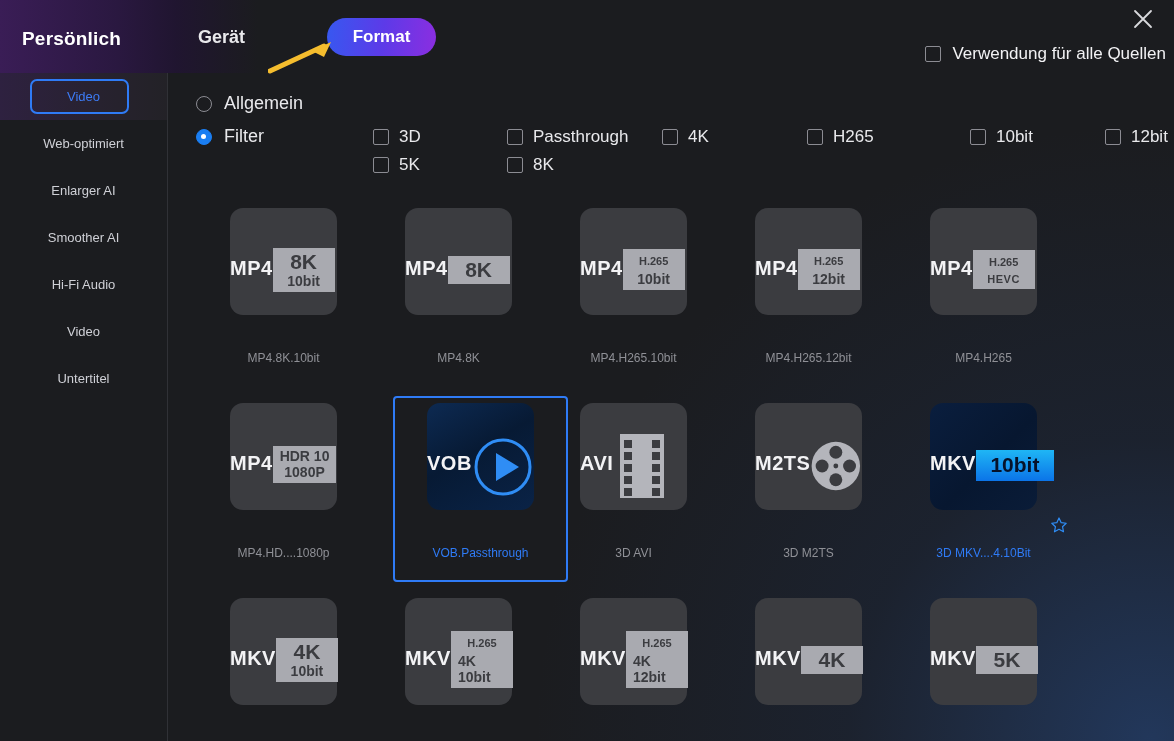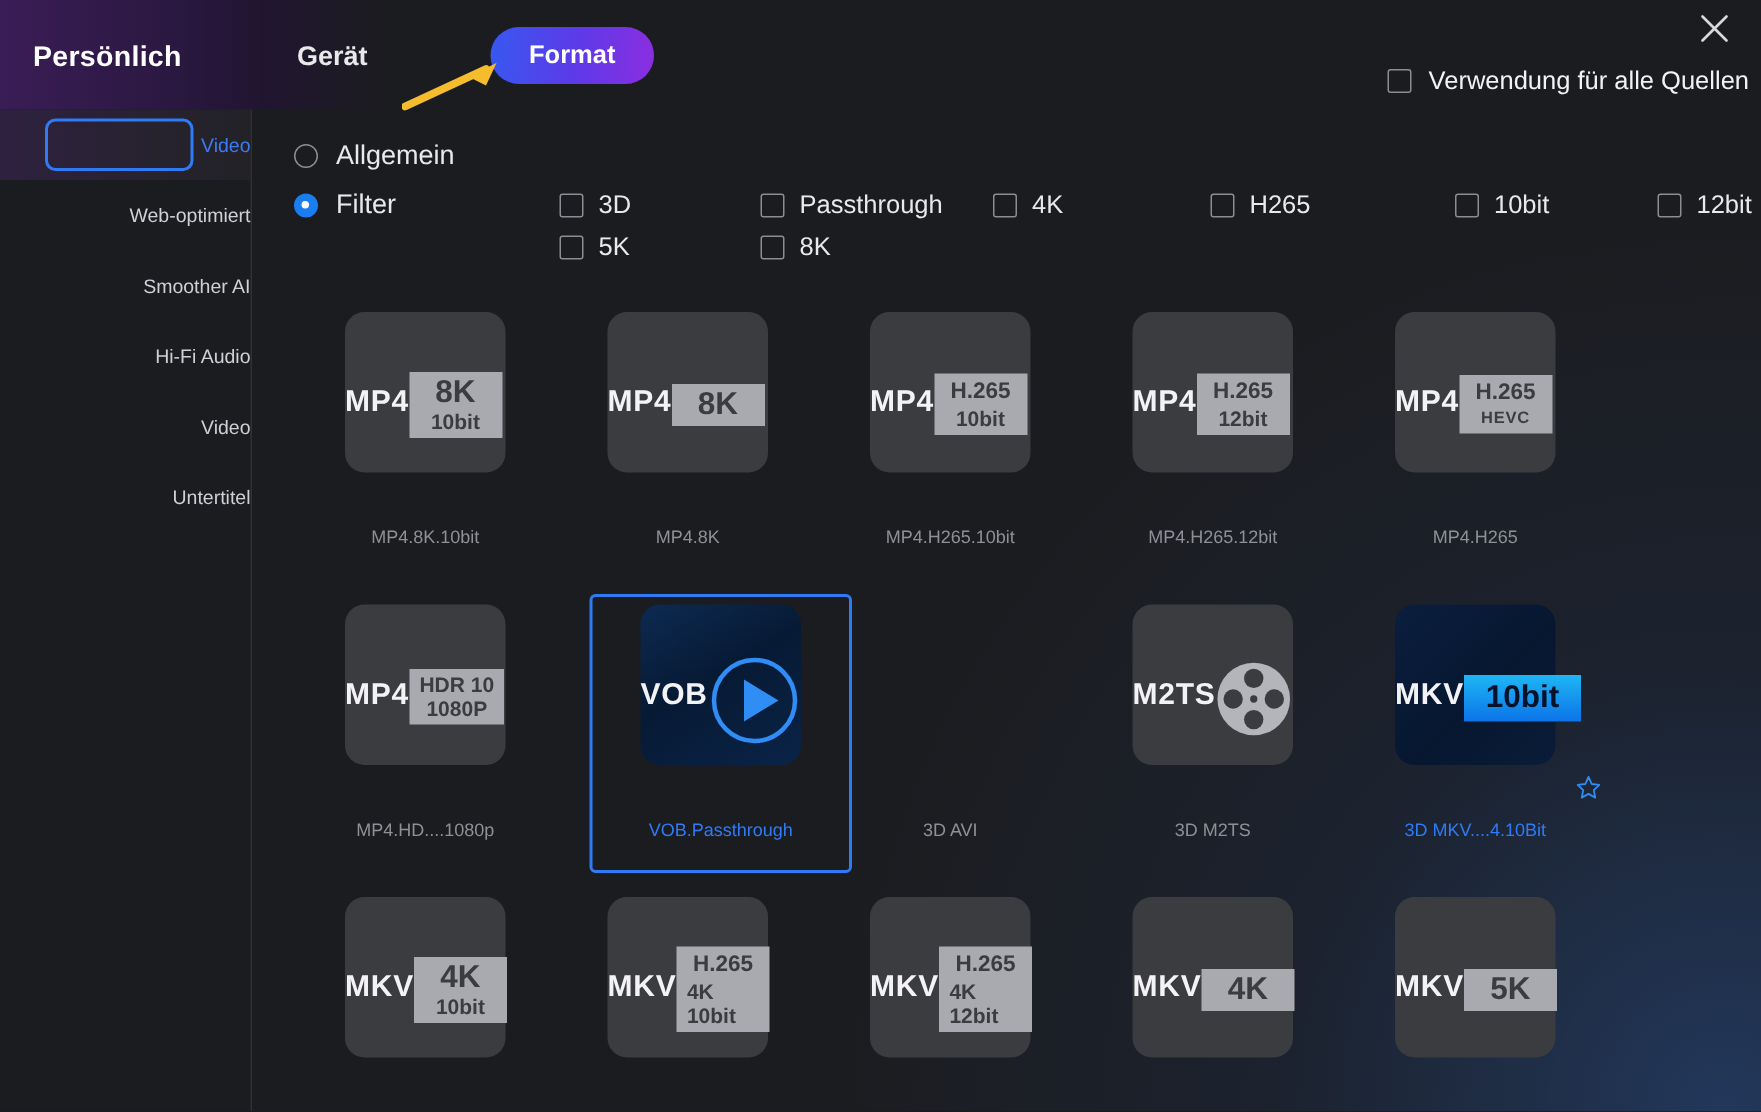--- a/index.html
+++ b/index.html
@@ -84,21 +84,21 @@
   
   .sidebar {
     position: absolute; left: 0; top: 73px;
     width: 168px; height: 668px;
     background: #1b1c1f;
     border-right: 1px solid #303136;
   }
   .side-item {
     position: relative;
     height: 47px;
-    display: flex; align-items: center; justify-content: flex-end;
+    display: flex; align-items: center; justify-content: center;
     font-size: 13px; color: #cfd0d6; cursor: pointer;
   }
   .side-item.active {
     background: linear-gradient(90deg, #2e2140 0%, #27222f 60%, #232227 100%);
     color: #3d7bf5;
   }
   .side-item.active .sel-ring {
     position: absolute; left: 30px; top: 6px;
     width: 99px; height: 35px;
     border: 2.5px solid #2f7bf6;
@@ -177,21 +177,21 @@
   }
   .fmt-chip {
     margin-top: 3px;
     background: #a9aab0;
     color: #3b3c40;
     min-width: 62px;
     padding: 2px 7px 3px;
     display: flex; flex-direction: column; align-items: center;
   }
   .chip-big { font-size: 21px; font-weight: bold; line-height: 23px; }
-  .chip-mid { font-size: 15px; font-weight: bold; line-height: 20px; }
+  .chip-mid { font-size: 11px; font-weight: bold; line-height: 20px; }
   .chip-small { font-size: 14px; font-weight: bold; line-height: 16px; }
   .chip-tiny { font-size: 11px; font-weight: bold; line-height: 14px; letter-spacing: .5px; }
 
   .chip-blue {
     margin-top: 4px;
     background: linear-gradient(180deg, #1fb6f5 0%, #0b74e8 100%);
     color: #06122a;
     min-width: 78px; padding: 2px 8px 3px;
     display: flex; align-items: center; justify-content: center;
     font-size: 21px; font-weight: bold; line-height: 26px;
@@ -247,20 +247,23 @@
 
   <div class="sidebar" id="sidebar">
       <div class="side-item active">
         <div class="sel-ring"></div>
         <span class="side-label">Video</span>
       </div>
       <div class="side-item">
         <span class="side-label">Web-optimiert</span>
       </div>
       <div class="side-item">
+        <span class="side-label">Enlarger AI</span>
+      </div>
+      <div class="side-item">
         <span class="side-label">Smoother AI</span>
       </div>
       <div class="side-item">
         <span class="side-label">Hi-Fi Audio</span>
       </div>
       <div class="side-item">
         <span class="side-label">Video</span>
       </div>
       <div class="side-item">
         <span class="side-label">Untertitel</span>
@@ -413,20 +416,36 @@
             <div class="icon-box vob-blue">
               <div class="fmt-name">VOB</div>
               <svg width="62" height="62" viewBox="0 0 62 62" class="play-circle">
                 <circle cx="31" cy="31" r="27" fill="none" stroke="#2f8df5" stroke-width="3"></circle>
                 <path d="M24 17 L47 31 L24 45 Z" fill="#2f8df5"></path>
               </svg>
             </div>
             <div class="tile-label">VOB.Passthrough</div>
           </div>
           <div class="tile" style="left: 378px;">
+            <div class="icon-box">
+              <div class="fmt-name">AVI</div>
+              <svg width="58" height="64" viewBox="0 0 58 64" class="filmstrip">
+                <rect x="7" y="0" width="44" height="64" fill="#b4b5bb"></rect>
+                <rect x="11" y="6" width="8" height="8" fill="#3b3c40"></rect>
+                <rect x="39" y="6" width="8" height="8" fill="#3b3c40"></rect>
+                <rect x="11" y="18" width="8" height="8" fill="#3b3c40"></rect>
+                <rect x="39" y="18" width="8" height="8" fill="#3b3c40"></rect>
+                <rect x="11" y="30" width="8" height="8" fill="#3b3c40"></rect>
+                <rect x="39" y="30" width="8" height="8" fill="#3b3c40"></rect>
+                <rect x="11" y="42" width="8" height="8" fill="#3b3c40"></rect>
+                <rect x="39" y="42" width="8" height="8" fill="#3b3c40"></rect>
+                <rect x="11" y="54" width="8" height="8" fill="#3b3c40"></rect>
+                <rect x="39" y="54" width="8" height="8" fill="#3b3c40"></rect>
+              </svg>
+            </div>
             <div class="tile-label">3D AVI</div>
           </div>
           <div class="tile" style="left: 553px;">
             <div class="icon-box">
               <div class="fmt-name">M2TS</div>
               <svg width="64" height="64" viewBox="0 0 64 64" class="reel">
                 <circle cx="32" cy="32" r="30" fill="#b4b5bb"></circle>
                 <circle cx="32" cy="15" r="8" fill="#3b3c40"></circle>
                 <circle cx="32" cy="49" r="8" fill="#3b3c40"></circle>
                 <circle cx="15" cy="32" r="8" fill="#3b3c40"></circle>

